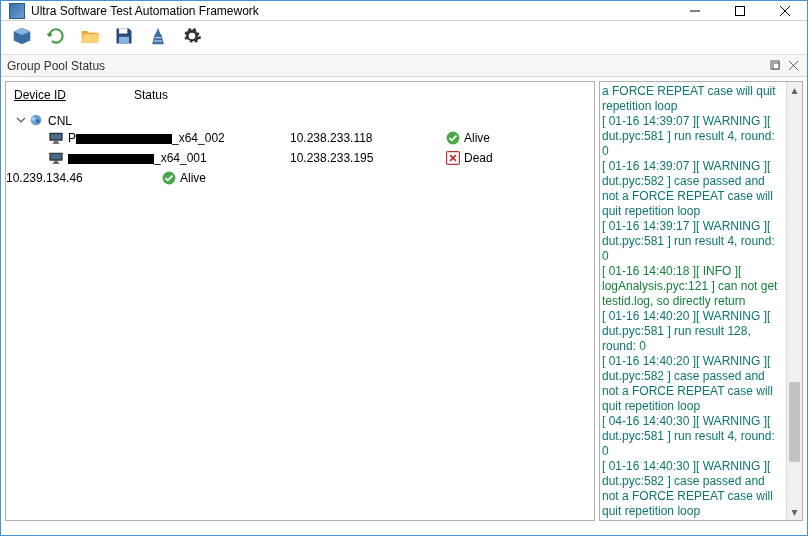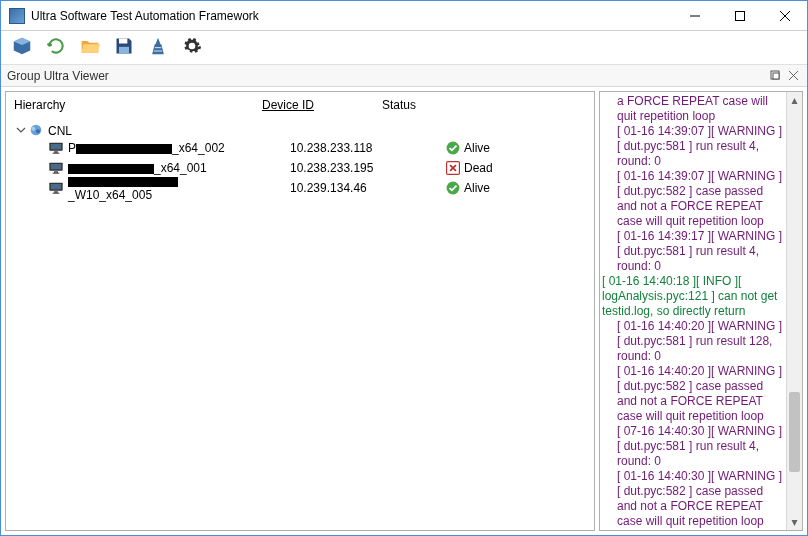--- a/index.html
+++ b/index.html
@@ -1,19 +1,19 @@
 <!DOCTYPE html>
 <html><head>
 <meta charset="utf-8">
 <style>
   * { box-sizing: border-box; margin: 0; padding: 0; font-family: "Segoe UI", Tahoma, sans-serif; font-size: 12px; }
   body { width: 808px; height: 536px; background: #fff; overflow: hidden; border: 1px solid #4a90d9; }
   
   
-  .titlebar { height: 30px; display: flex; align-items: center; background: #fff; border-bottom: 1px solid #d0d0d0; }
+  .titlebar { height: 20px; display: flex; align-items: center; background: #fff; border-bottom: 1px solid #d0d0d0; }
   .titlebar-icon { width: 16px; height: 16px; margin: 0 6px 0 8px; background: linear-gradient(135deg,#3a6ea5,#6aa0d8); border: 1px solid #2a5a8a; }
   .titlebar-title { flex: 1; color: #000; }
   .win-controls { display: flex; }
   .win-btn { width: 45px; height: 29px; display: flex; align-items: center; justify-content: center; cursor: pointer; }
   .win-btn svg { width: 10px; height: 10px; }
   
   
   .toolbar { height: 34px; display: flex; align-items: center; padding: 2px 6px; gap: 4px; border-bottom: 1px solid #e0e0e0; }
   .tool-btn { width: 30px; height: 30px; display: flex; align-items: center; justify-content: center; cursor: pointer; border: 1px solid transparent; border-radius: 2px; }
   
@@ -42,21 +42,21 @@
   
   .device-row { display: flex; align-items: center; height: 20px; gap: 36px; }
   .device-cell-hier { width: 248px; display:flex; align-items:center; padding-left:42px;}
   .device-cell-dev  { width: 120px; }
   .device-cell-stat { flex:1; display:flex; align-items:center; gap:4px;}
   .status-icon { width:14px; height:14px; display:flex; align-items:center; justify-content:center;}
   
   
   .log-pane { width: 204px; border: 1px solid #b0b0b0; padding: 2px; overflow: hidden; position:relative; background:#fff;}
   .log-content { font-size: 11.5px; line-height: 1.25; word-break: break-word; }
-  .log-warn { color: #701a75; margin-left: 15px; }
+  .log-warn { color: #0f766e; }
   .log-info { color: #15803d; }
   .log-scrollbar { position:absolute; right:0; top:0; bottom:0; width:16px; background:#f0f0f0; border-left:1px solid #d8d8d8;}
   .scroll-thumb { position:absolute; left:2px; right:2px; top:300px; height:80px; background:#c2c2c2; border-radius:2px;}
   .scroll-arrow { position:absolute; left:0; right:0; height:16px; display:flex; align-items:center; justify-content:center; color:#666;}
   .scroll-arrow.up{ top:0;} .scroll-arrow.down{ bottom:0;}
 </style>
 </head>
 <body>
 
 <div class="titlebar">
@@ -126,42 +126,41 @@
   <div class="tool-btn">
     <span>
       <svg width="20" height="20" viewBox="0 0 24 24">
           <path fill="#333" d="M12 8a4 4 0 1 0 0 8 4 4 0 0 0 0-8zm9 4l2 1-1 3-2-.5a8 8 0 0 1-1.5 1.5l.5 2-3 1-1-2a8 8 0 0 1-2 0l-1 2-3-1 .5-2A8 8 0 0 1 6 16l-2 .5-1-3 2-1a8 8 0 0 1 0-2l-2-1 1-3 2 .5A8 8 0 0 1 7.5 5.5L7 3.5l3-1 1 2a8 8 0 0 1 2 0l1-2 3 1-.5 2A8 8 0 0 1 18 8l2-.5 1 3-2 1a8 8 0 0 1 0 2z"></path>
         </svg>
     </span>
   </div>
 </div>
 
 <div class="panel-titlebar">
-  <div class="panel-titlebar-label">Group Ultra Viewer</div>
+  <div class="panel-titlebar-label">Group Pool Status</div>
   <div class="panel-controls">
     <div class="dock-btn">
       <span><svg width="10" height="10" viewBox="0 0 10 10">
             <rect x="1" y="1" width="8" height="8" fill="none" stroke="#555"></rect>
             <rect x="3" y="3" width="6" height="6" fill="#fff" stroke="#555"></rect>
           </svg></span>
     </div>
     <div class="dock-btn">
       <span><svg width="9" height="9" viewBox="0 0 10 10">
             <line x1="0" y1="0" x2="10" y2="10" stroke="#555"></line>
             <line x1="10" y1="0" x2="0" y2="10" stroke="#555"></line>
           </svg></span>
     </div>
   </div>
 </div>
 
 <div class="content">
 
   <div class="pool-pane">
     <div class="pool-header">
-      <div class="col-hier">Hierarchy</div>
       <div class="col-dev">Device ID</div>
       <div class="col-stat">Status</div>
     </div>
 
     <div class="tree-row group">
       <span class="expander">
         <svg width="10" height="10" viewBox="0 0 10 10">
             <path d="M1 3l4 4 4-4" fill="none" stroke="#555" stroke-width="1.2"></path>
           </svg>
       </span>
@@ -216,31 +215,20 @@
             <span class="status-icon">
               <svg width="14" height="14" viewBox="0 0 24 24">
                 <rect x="1" y="1" width="22" height="22" fill="#fff" stroke="#c03030" stroke-width="2" rx="2"></rect>
                 <path d="M7 7l10 10M17 7L7 17" stroke="#c03030" stroke-width="3"></path>
               </svg>
             </span>
             <span>Dead</span>
           </div>
         </div>
         <div class="device-row">
-          <div class="device-cell-hier">
-            <span class="tree-icon">
-              <svg width="16" height="14" viewBox="0 0 24 20">
-                <rect x="2" y="2" width="20" height="12" fill="#333" rx="1"></rect>
-                <rect x="4" y="4" width="16" height="8" fill="#4a6a8a"></rect>
-                <rect x="9" y="15" width="6" height="2" fill="#333"></rect>
-                <rect x="7" y="17" width="10" height="1.5" fill="#333"></rect>
-              </svg>
-            </span>
-            <span><span class="redact" style="width: 110px;"></span>_W10_x64_005</span>
-          </div>
           <div class="device-cell-dev">10.239.134.46</div>
           <div class="device-cell-stat">
             <span class="status-icon">
               <svg width="14" height="14" viewBox="0 0 24 24">
                 <circle cx="12" cy="12" r="11" fill="#4aa84a"></circle>
                 <path d="M6 12l4 4 8-8" fill="none" stroke="#fff" stroke-width="3"></path>
               </svg>
             </span>
             <span>Alive</span>
           </div>
@@ -250,21 +238,21 @@
 
   <div class="log-pane">
     <div class="log-content" id="log-content" style="padding-right:16px;">
         <div class="log-warn">a FORCE REPEAT case will quit repetition loop</div>
         <div class="log-warn">[ 01-16 14:39:07 ][ WARNING ][ dut.pyc:581 ] run result 4, round: 0</div>
         <div class="log-warn">[ 01-16 14:39:07 ][ WARNING ][ dut.pyc:582 ] case passed and not a FORCE REPEAT case will quit repetition loop</div>
         <div class="log-warn">[ 01-16 14:39:17 ][ WARNING ][ dut.pyc:581 ] run result 4, round: 0</div>
         <div class="log-info">[ 01-16 14:40:18 ][ INFO ][ logAnalysis.pyc:121 ] can not get testid.log, so directly return</div>
         <div class="log-warn">[ 01-16 14:40:20 ][ WARNING ][ dut.pyc:581 ] run result 128, round: 0</div>
         <div class="log-warn">[ 01-16 14:40:20 ][ WARNING ][ dut.pyc:582 ] case passed and not a FORCE REPEAT case will quit repetition loop</div>
-        <div class="log-warn">[ 07-16 14:40:30 ][ WARNING ][ dut.pyc:581 ] run result 4, round: 0</div>
+        <div class="log-warn">[ 04-16 14:40:30 ][ WARNING ][ dut.pyc:581 ] run result 4, round: 0</div>
         <div class="log-warn">[ 01-16 14:40:30 ][ WARNING ][ dut.pyc:582 ] case passed and not a FORCE REPEAT case will quit repetition loop</div>
       </div>
     <div class="log-scrollbar">
       <div class="scroll-arrow up">▴</div>
       <div class="scroll-thumb"></div>
       <div class="scroll-arrow down">▾</div>
     </div>
   </div>
 </div>
 

